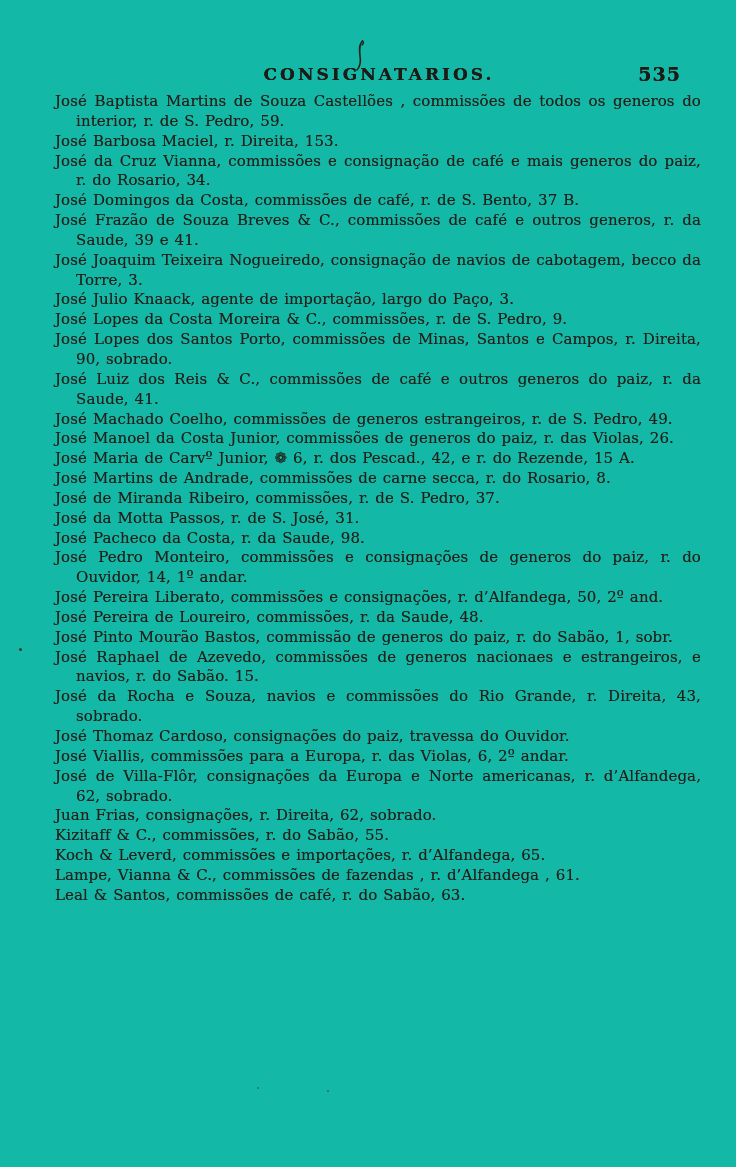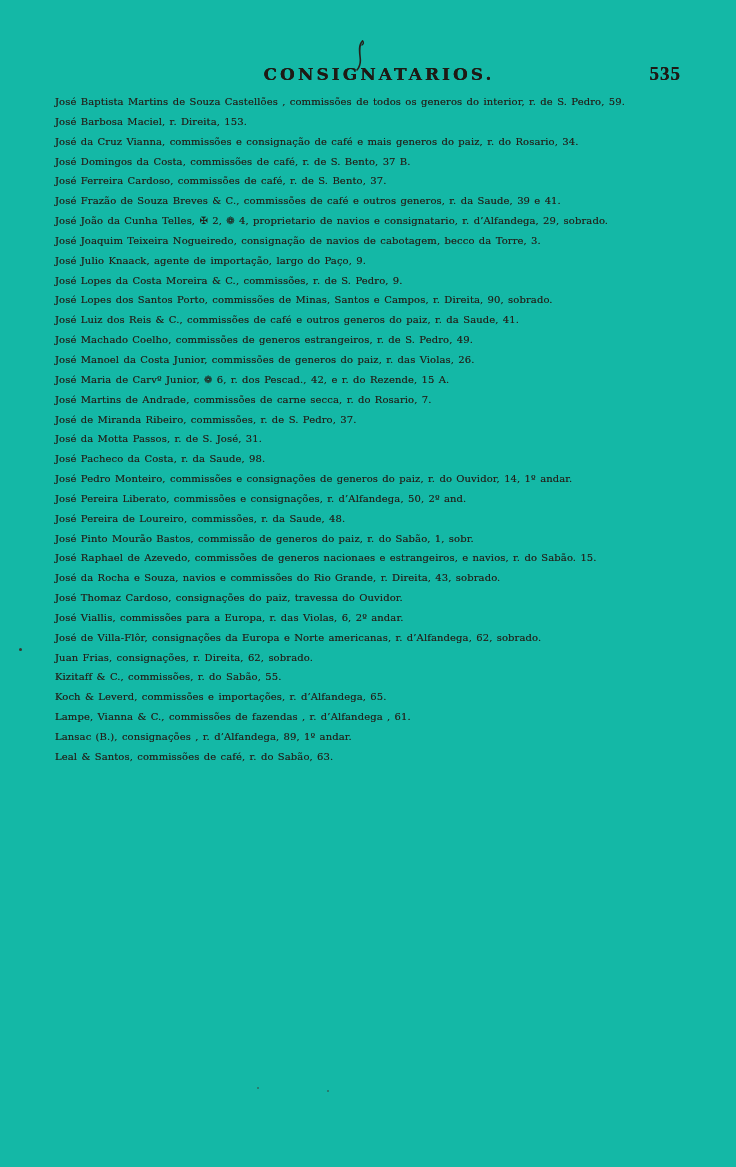--- a/index.html
+++ b/index.html
@@ -36,40 +36,39 @@
   }
   .page-number {
     position: absolute;
     right: 22px;
     top: -1px;
     font-size: 19px;
     font-weight: bold;
     letter-spacing: 1px;
     color: #1e1a15;
     text-shadow: 0 0 0.6px #1e1a15;
-    font-family: Liberation Serif, serif;
   }
   .ink-mark {
     position: absolute;
     left: 352px;
     top: 40px;
     width: 16px;
     height: 32px;
   }
   .entries {
     position: absolute;
     top: 92px;
     left: 55px;
     width: 646px;
   }
   .entry {
     margin: 0;
     padding-left: 21px;
     text-indent: -21px;
-    font-size: 10px;
+    font-size: 15px;
     line-height: 19.85px;
     text-align: justify;
     letter-spacing: 0.1px;
     word-spacing: 1px;
     color: #241f19;
     text-shadow: 0 0 0.4px rgba(30, 26, 20, 0.55);
   }
   .speck {
     position: absolute;
     background: #3a352d;
@@ -92,49 +91,46 @@
   <div class="header-row">
     <div class="page-title">CONSIGNATARIOS.</div>
     <div class="page-number">535</div>
   </div>
 
   <div class="entries">
       <p class="entry">José Baptista Martins de Souza Castellões , commissões de todos os generos do interior, r. de S. Pedro, 59.</p>
       <p class="entry">José Barbosa Maciel, r. Direita, 153.</p>
       <p class="entry">José da Cruz Vianna, commissões e consignação de café e mais generos do paiz, r. do Rosario, 34.</p>
       <p class="entry">José Domingos da Costa, commissões de café, r. de S. Bento, 37 B.</p>
-      <p class="entry">José Ferreira Cardoso, commissões de café, r. de S. Bento, 37.</p>
       <p class="entry">José Frazão de Souza Breves &amp; C., commissões de café e outros generos, r. da Saude, 39 e 41.</p>
-      <p class="entry">José João da Cunha Telles, ✠ 2, ❁ 4, proprietario de navios e consignatario, r. d’Alfandega, 29, sobrado.</p>
       <p class="entry">José Joaquim Teixeira Nogueiredo, consignação de navios de cabotagem, becco da Torre, 3.</p>
-      <p class="entry">José Julio Knaack, agente de importação, largo do Paço, 9.</p>
+      <p class="entry">José Julio Knaack, agente de importação, largo do Paço, 3.</p>
       <p class="entry">José Lopes da Costa Moreira &amp; C., commissões, r. de S. Pedro, 9.</p>
       <p class="entry">José Lopes dos Santos Porto, commissões de Minas, Santos e Campos, r. Direita, 90, sobrado.</p>
       <p class="entry">José Luiz dos Reis &amp; C., commissões de café e outros generos do paiz, r. da Saude, 41.</p>
       <p class="entry">José Machado Coelho, commissões de generos estrangeiros, r. de S. Pedro, 49.</p>
       <p class="entry">José Manoel da Costa Junior, commissões de generos do paiz, r. das Violas, 26.</p>
       <p class="entry">José Maria de Carvº Junior, ❁ 6, r. dos Pescad., 42, e r. do Rezende, 15 A.</p>
-      <p class="entry">José Martins de Andrade, commissões de carne secca, r. do Rosario, 7.</p>
+      <p class="entry">José Martins de Andrade, commissões de carne secca, r. do Rosario, 8.</p>
       <p class="entry">José de Miranda Ribeiro, commissões, r. de S. Pedro, 37.</p>
       <p class="entry">José da Motta Passos, r. de S. José, 31.</p>
       <p class="entry">José Pacheco da Costa, r. da Saude, 98.</p>
       <p class="entry">José Pedro Monteiro, commissões e consignações de generos do paiz, r. do Ouvidor, 14, 1º andar.</p>
       <p class="entry">José Pereira Liberato, commissões e consignações, r. d’Alfandega, 50, 2º and.</p>
       <p class="entry">José Pereira de Loureiro, commissões, r. da Saude, 48.</p>
       <p class="entry">José Pinto Mourão Bastos, commissão de generos do paiz, r. do Sabão, 1, sobr.</p>
       <p class="entry">José Raphael de Azevedo, commissões de generos nacionaes e estrangeiros, e navios, r. do Sabão. 15.</p>
       <p class="entry">José da Rocha e Souza, navios e commissões do Rio Grande, r. Direita, 43, sobrado.</p>
       <p class="entry">José Thomaz Cardoso, consignações do paiz, travessa do Ouvidor.</p>
       <p class="entry">José Viallis, commissões para a Europa, r. das Violas, 6, 2º andar.</p>
       <p class="entry">José de Villa-Flôr, consignações da Europa e Norte americanas, r. d’Alfandega, 62, sobrado.</p>
       <p class="entry">Juan Frias, consignações, r. Direita, 62, sobrado.</p>
       <p class="entry">Kizitaff &amp; C., commissões, r. do Sabão, 55.</p>
       <p class="entry">Koch &amp; Leverd, commissões e importações, r. d’Alfandega, 65.</p>
       <p class="entry">Lampe, Vianna &amp; C., commissões de fazendas , r. d’Alfandega , 61.</p>
-      <p class="entry">Lansac (B.), consignações , r. d’Alfandega, 89, 1º andar.</p>
       <p class="entry">Leal &amp; Santos, commissões de café, r. do Sabão, 63.</p>
     </div>
 
   <div class="speck speck-1"></div>
   <div class="speck speck-2"></div>
   <div class="speck speck-3"></div>
 
 </div>
 
 </body></html>

